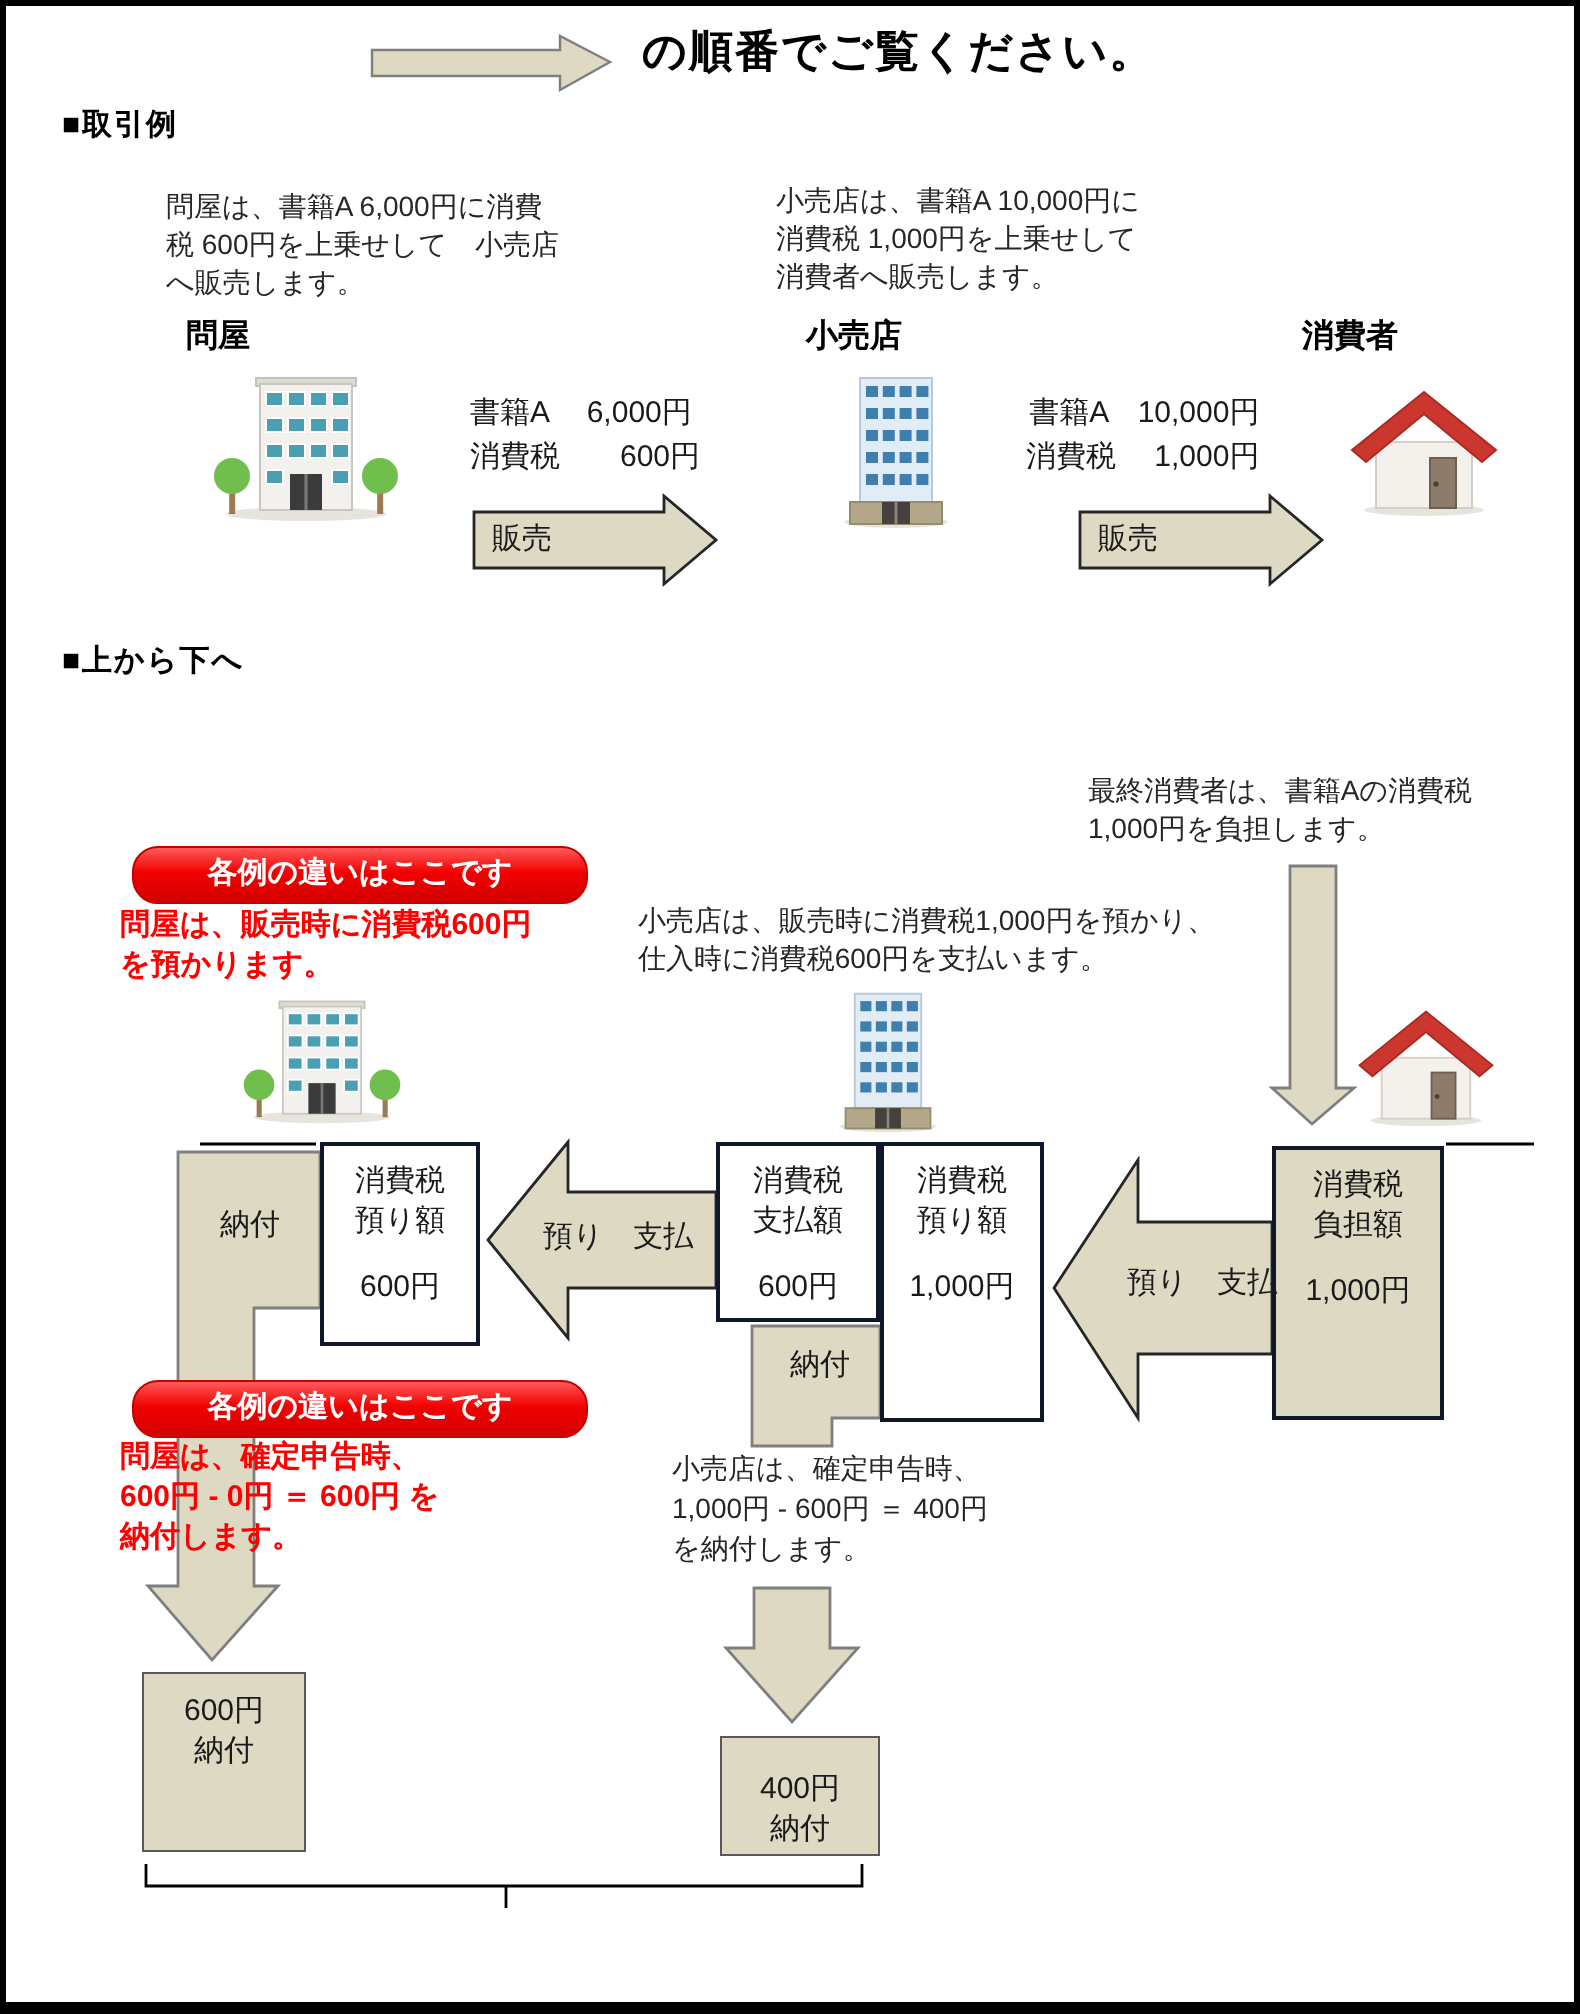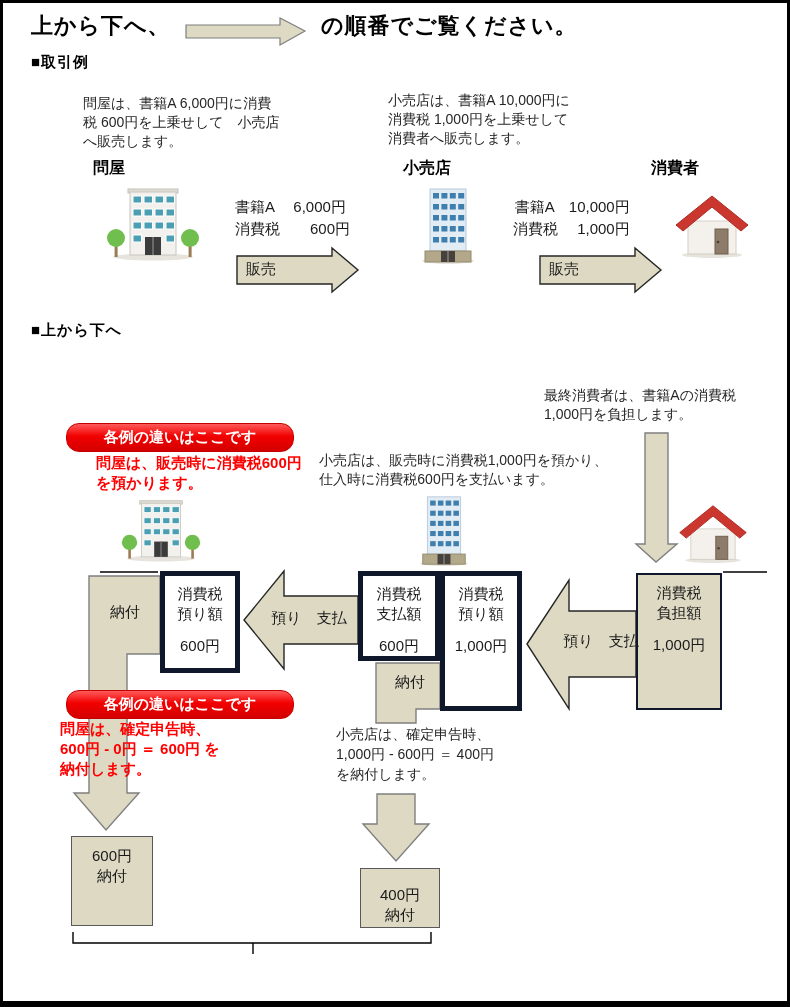--- a/index.html
+++ b/index.html
@@ -9,21 +9,21 @@
     font-family:"Liberation Sans","DejaVu Sans",sans-serif;color:#262626;
   }
   .abs{position:absolute;}
   .pre{white-space:pre-line;}
   .title{font-size:22px;font-weight:bold;color:#000;letter-spacing:1px;}
   .heading{font-size:15px;font-weight:bold;color:#000;letter-spacing:1px;}
   .body-text{font-size:14px;line-height:19px;color:#262626;}
   .price{font-size:15px;line-height:22px;color:#1a1a1a;}
   .entity-label{font-size:16px;font-weight:bold;color:#000;text-align:left;width:110px;}
   .arrow-label{font-size:15px;color:#1a1a1a;}
-  .flow-box{position:absolute;box-sizing:border-box;background:#fff;border:5px solid #0f172a;
+  .flow-box{position:absolute;box-sizing:border-box;background:#fff;border:2px solid #0f172a;
     display:flex;flex-direction:column;align-items:center;text-align:center;}
   .flow-box .bx-title{font-size:15px;line-height:20px;margin-top:8px;color:#1a1a1a;}
   .flow-box .bx-amount{font-size:15px;margin-top:13px;color:#1a1a1a;}
   .beige-box{background:#ddd9c3;}
   .pay-box{position:absolute;box-sizing:border-box;background:#ddd9c3;border:1.5px solid #595959;
     text-align:center;font-size:15px;line-height:20px;color:#1a1a1a;}
   .red-badge{position:absolute;width:226px;height:27px;border-radius:13px;
     background:linear-gradient(#ff5a5a 0%,#f20000 45%,#d40000 100%);
     border:1px solid #c40000;color:#fff;font-weight:bold;font-size:15px;
     text-align:center;line-height:26px;}
@@ -121,21 +121,20 @@
     <polygon points="241,617 281,568 281,593 355,593 355,641 281,641 281,666" fill="#ddd9c3" stroke="#262626" stroke-width="1.4"></polygon>
     <polygon points="524,641 566,577 566,608 633,608 633,674 566,674 566,706" fill="#ddd9c3" stroke="#262626" stroke-width="1.4"></polygon>
 
     <polygon points="437,660 373,660 373,720 413,720 413,706 437,706" fill="#ddd9c3" stroke="#7f7f7f" stroke-width="1.4"></polygon>
 
     <polygon points="374,791 412,791 412,821 426,821 393,858 360,821 374,821" fill="#ddd9c3" stroke="#7f7f7f" stroke-width="1.4"></polygon>
 
     <path d="M70,929 L70,940 L428,940 L428,929 M250,940 L250,951" fill="none" stroke="#000" stroke-width="1.4"></path>
   </svg>
 
-  <div class="abs title" style="left:28px;top:8px;">上から下へ、</div>
   <div class="abs title" style="left:318px;top:8px;">の順番でご覧ください。</div>
 
   <div class="abs heading" style="left:28px;top:50px;">■取引例</div>
 
   <div class="abs body-text pre" style="left:80px;top:91px;width:270px;">問屋は、書籍A 6,000円に消費
 税 600円を上乗せして　小売店
 へ販売します。</div>
   <div class="abs body-text pre" style="left:385px;top:88px;width:270px;">小売店は、書籍A 10,000円に
 消費税 1,000円を上乗せして
 消費者へ販売します。</div>
@@ -163,21 +162,21 @@
   <div class="abs arrow-label" style="left:546px;top:257px;">販売</div>
 
   <div class="abs heading" style="left:28px;top:318px;">■上から下へ</div>
 
   <div class="abs body-text pre" style="left:541px;top:383px;width:240px;">最終消費者は、書籍Aの消費税
 1,000円を負担します。</div>
   <div class="abs body-text pre" style="left:316px;top:448px;width:320px;">小売店は、販売時に消費税1,000円を預かり、
 仕入時に消費税600円を支払います。</div>
 
   <div class="red-badge" style="left:63px;top:420px;">各例の違いはここです</div>
-  <div class="abs red-note pre" style="left:57px;top:450px;width:250px;margin-left:36px;">問屋は、販売時に消費税600円
+  <div class="abs red-note pre" style="left:57px;top:450px;width:250px;">問屋は、販売時に消費税600円
 を預かります。</div>
 
   <svg class="icon" style="left:118px;top:496px;" width="80" height="63">
       <use href="#sym-office"></use>
     </svg>
   <svg class="icon" style="left:413px;top:492px;" width="56" height="72">
       <use href="#sym-tallbldg"></use>
     </svg>
   <svg class="icon" style="left:674px;top:500px;" width="72" height="61">
       <use href="#sym-house"></use>

